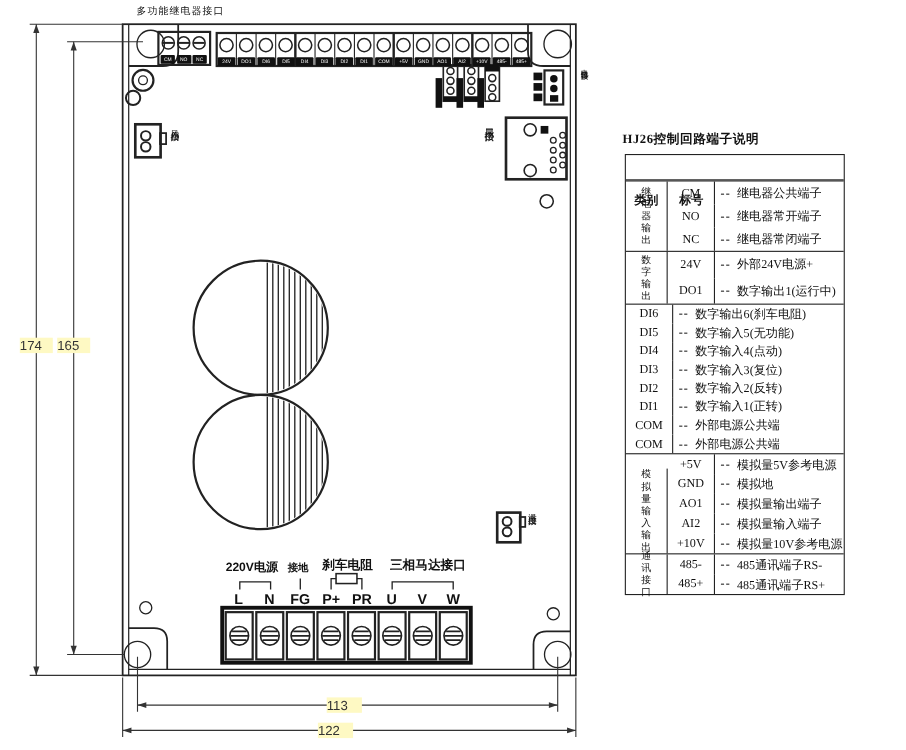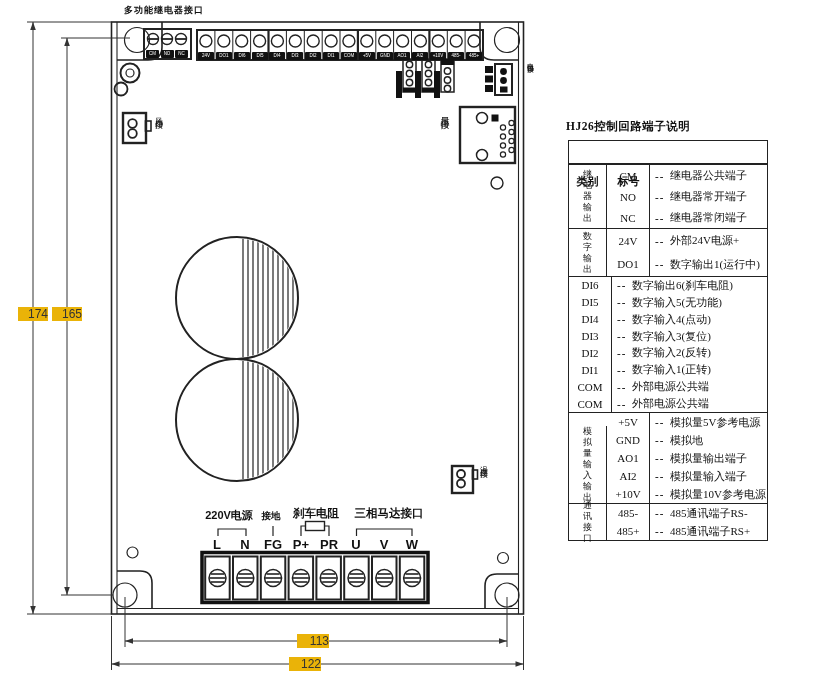--- a/index.html
+++ b/index.html
@@ -1,28 +1,28 @@
 <!DOCTYPE html>
 <html><head>
 <meta charset="utf-8">
 <style>
   html,body{margin:0;padding:0;background:#fff;}
   #app{position:relative;width:824px;height:682px;background:#fff;overflow:hidden;
        font-family:"Liberation Sans","DejaVu Sans",sans-serif;color:#111;}
   #draw-svg{position:absolute;left:0;top:0;}
   .abs{position:absolute;}
-  .lbl-top{font-size:9px;font-weight:bold;letter-spacing:1px;color:#111;}
+  .lbl-top{font-size:9px;font-weight:normal;letter-spacing:1px;color:#111;}
   .badge{position:absolute;background:#111;color:#fff;font-size:4.5px;line-height:8px;
          height:8px;text-align:center;overflow:hidden;border-radius:1px;}
   .vlabel{position:absolute;writing-mode:vertical-rl;text-orientation:upright;
           font-size:8px;letter-spacing:1.5px;color:#111;}
   .pwr-group{position:absolute;font-weight:bold;color:#111;text-align:center;}
   .pwr-term{position:absolute;width:26px;text-align:center;font-weight:bold;
             font-size:13px;color:#111;}
-  .dim{position:absolute;font-size:12px;color:#333;background:#eab308;text-align:right;
+  .dim{position:absolute;font-size:12px;color:#333;background:#fef9c3;text-align:left;
        line-height:14px;}
   
   .tbl-title{position:absolute;left:566px;top:119px;font-family:"Liberation Serif","DejaVu Serif",serif;
              font-weight:bold;font-size:11.5px;letter-spacing:.5px;}
   #term-table{position:absolute;left:568px;top:140px;width:200px;border:1.5px solid #222;
               font-family:"Liberation Serif","DejaVu Serif",serif;box-sizing:border-box;background:#fff;}
   .thead{display:flex;border-bottom:1.5px solid #222;height:22px;font-weight:bold;font-size:11px;}
   .th{display:flex;align-items:center;justify-content:center;margin-top:40px;}
   .th-cat{width:37px;border-right:1px solid #222;}
   .th-lbl{width:43px;border-right:2px solid #0ea5e9;}

